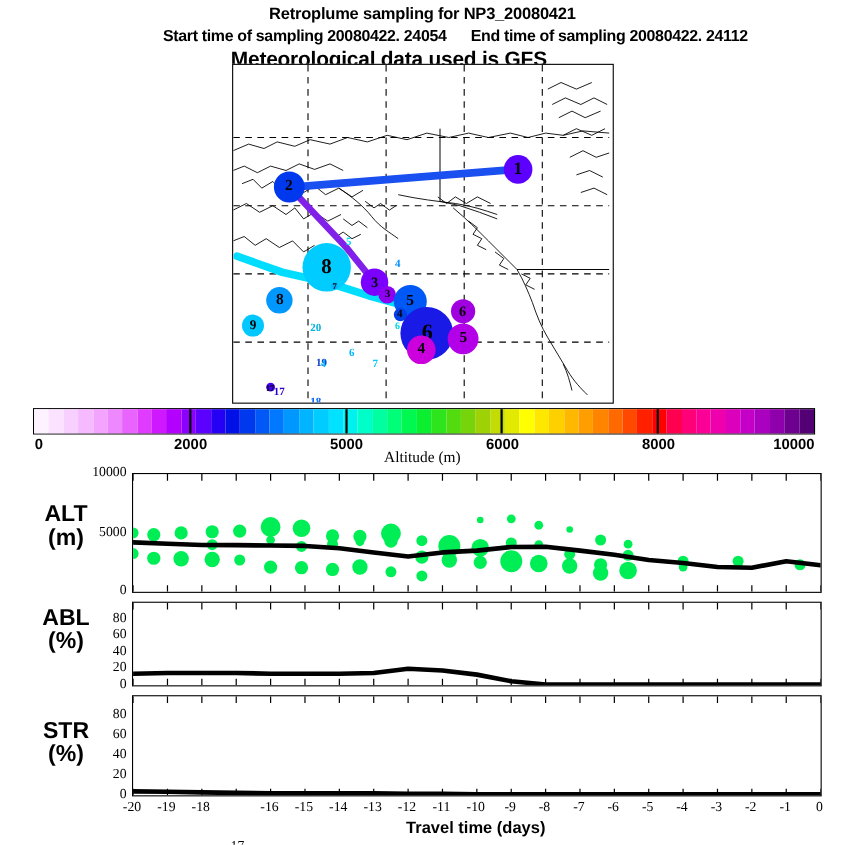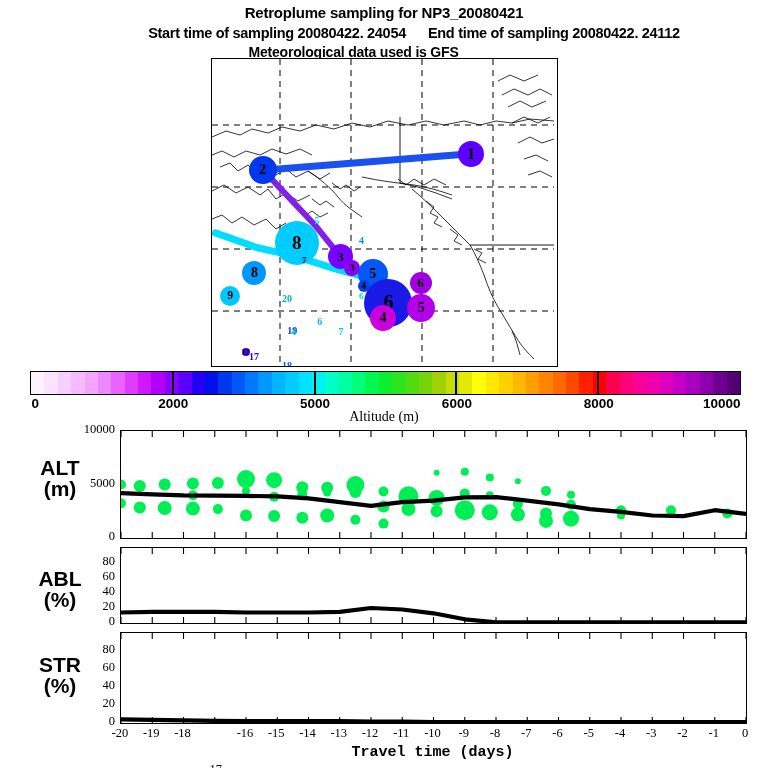--- a/index.html
+++ b/index.html
@@ -16,21 +16,21 @@
   }
   .title-row{
     left:0;top:25px;width:768px;text-align:center;
     font-size:14.5px;font-weight:bold;color:#000;letter-spacing:-0.3px;
     white-space:nowrap;
     margin-left:30px;
   }
   .title-row span.gap{display:inline-block;width:22px;}
   .title-met{
     left:0;top:44px;width:707px;text-align:center;
-    font-size:14px;font-weight:bold;color:#000;letter-spacing:-0.2px;
+    font-size:19px;font-weight:bold;color:#000;letter-spacing:-0.2px;
   }
 
   
   #map-frame{
     left:211px;top:58px;width:345px;height:307px;
     border:1.5px solid #000;background:#fff;overflow:hidden;
   }
   #map-svg{position:absolute;left:0;top:0;}
   .mk{position:absolute;border-radius:50%;
       display:flex;align-items:center;justify-content:center;
@@ -50,21 +50,21 @@
   
   .panel{position:absolute;left:120px;width:625px;border:1.2px solid #000;background:#fff;}
   .panel svg{position:absolute;left:0;top:0;}
   .rowlabel{position:absolute;left:8px;width:104px;text-align:center;
     font-size:21px;font-weight:bold;color:#000;line-height:0.98;}
   .ylab{position:absolute;right:0;font-family:"Liberation Serif",serif;
     font-size:12.5px;color:#000;text-align:right;white-space:nowrap;}
   .xlab{position:absolute;font-family:"Liberation Serif",serif;
     font-size:12.5px;color:#000;text-align:center;white-space:nowrap;}
   #xaxis-title{left:120px;top:744px;width:625px;text-align:center;
-    font-size:15px;font-weight:bold;color:#000;font-family:Liberation Mono, monospace;}
+    font-size:15px;font-weight:bold;color:#000;}
 </style>
 </head>
 <body>
 
 <div class="abs title-main">Retroplume sampling for NP3_20080421</div>
 <div class="abs title-row">
   <span>Start time of sampling 20080422. 24054</span><span class="gap"></span><span>End time of sampling 20080422. 24112</span>
 </div>
 <div class="abs title-met">Meteorological data used is GFS</div>
 
@@ -334,21 +334,21 @@
       </g>
     <polyline id="alt-line" fill="none" stroke-width="4.2" stroke-linejoin="round" stroke-linecap="round" points="0.0,62.1 31.3,63.3 62.5,64.4 93.8,64.6 125.0,64.9 156.3,65.3 187.5,67.4 218.8,71.2 250.0,74.9 281.3,71.2 312.5,69.6 343.8,66.3 375.0,66.1 406.3,69.6 437.5,73.3 468.8,78.1 500.0,80.8 531.3,84.5 562.5,85.1 593.8,79.2 625.0,82.9" stroke="#000000"></polyline>
   </svg>
 </div>
 <div id="alt-yticks">
     <div class="ylab" style="left: 60px; width: 55px; top: 529px;">0</div>
     <div class="ylab" style="left: 60px; width: 55px; top: 475.5px;">5000</div>
     <div class="ylab" style="left: 60px; width: 55px; top: 422px;">10000</div>
   </div>
 
-<div class="rowlabel" style="top:569px;text-align:center;">
+<div class="rowlabel" style="top:552px;text-align:center;">
   <div>ABL</div>
   <div>(%)</div>
 </div>
 <div class="panel" id="abl-panel" style="top:547px;height:75px;">
   <svg width="625" height="75" viewBox="0 0 625 75">
     <g id="abl-ticks" stroke="#000" stroke-width="1.1">
         <line x1="0" x2="0" y1="75" y2="69"></line>
         <line x1="0" x2="0" y1="0" y2="6"></line>
         <line x1="31.25" x2="31.25" y1="75" y2="69"></line>
         <line x1="31.25" x2="31.25" y1="0" y2="6"></line>

